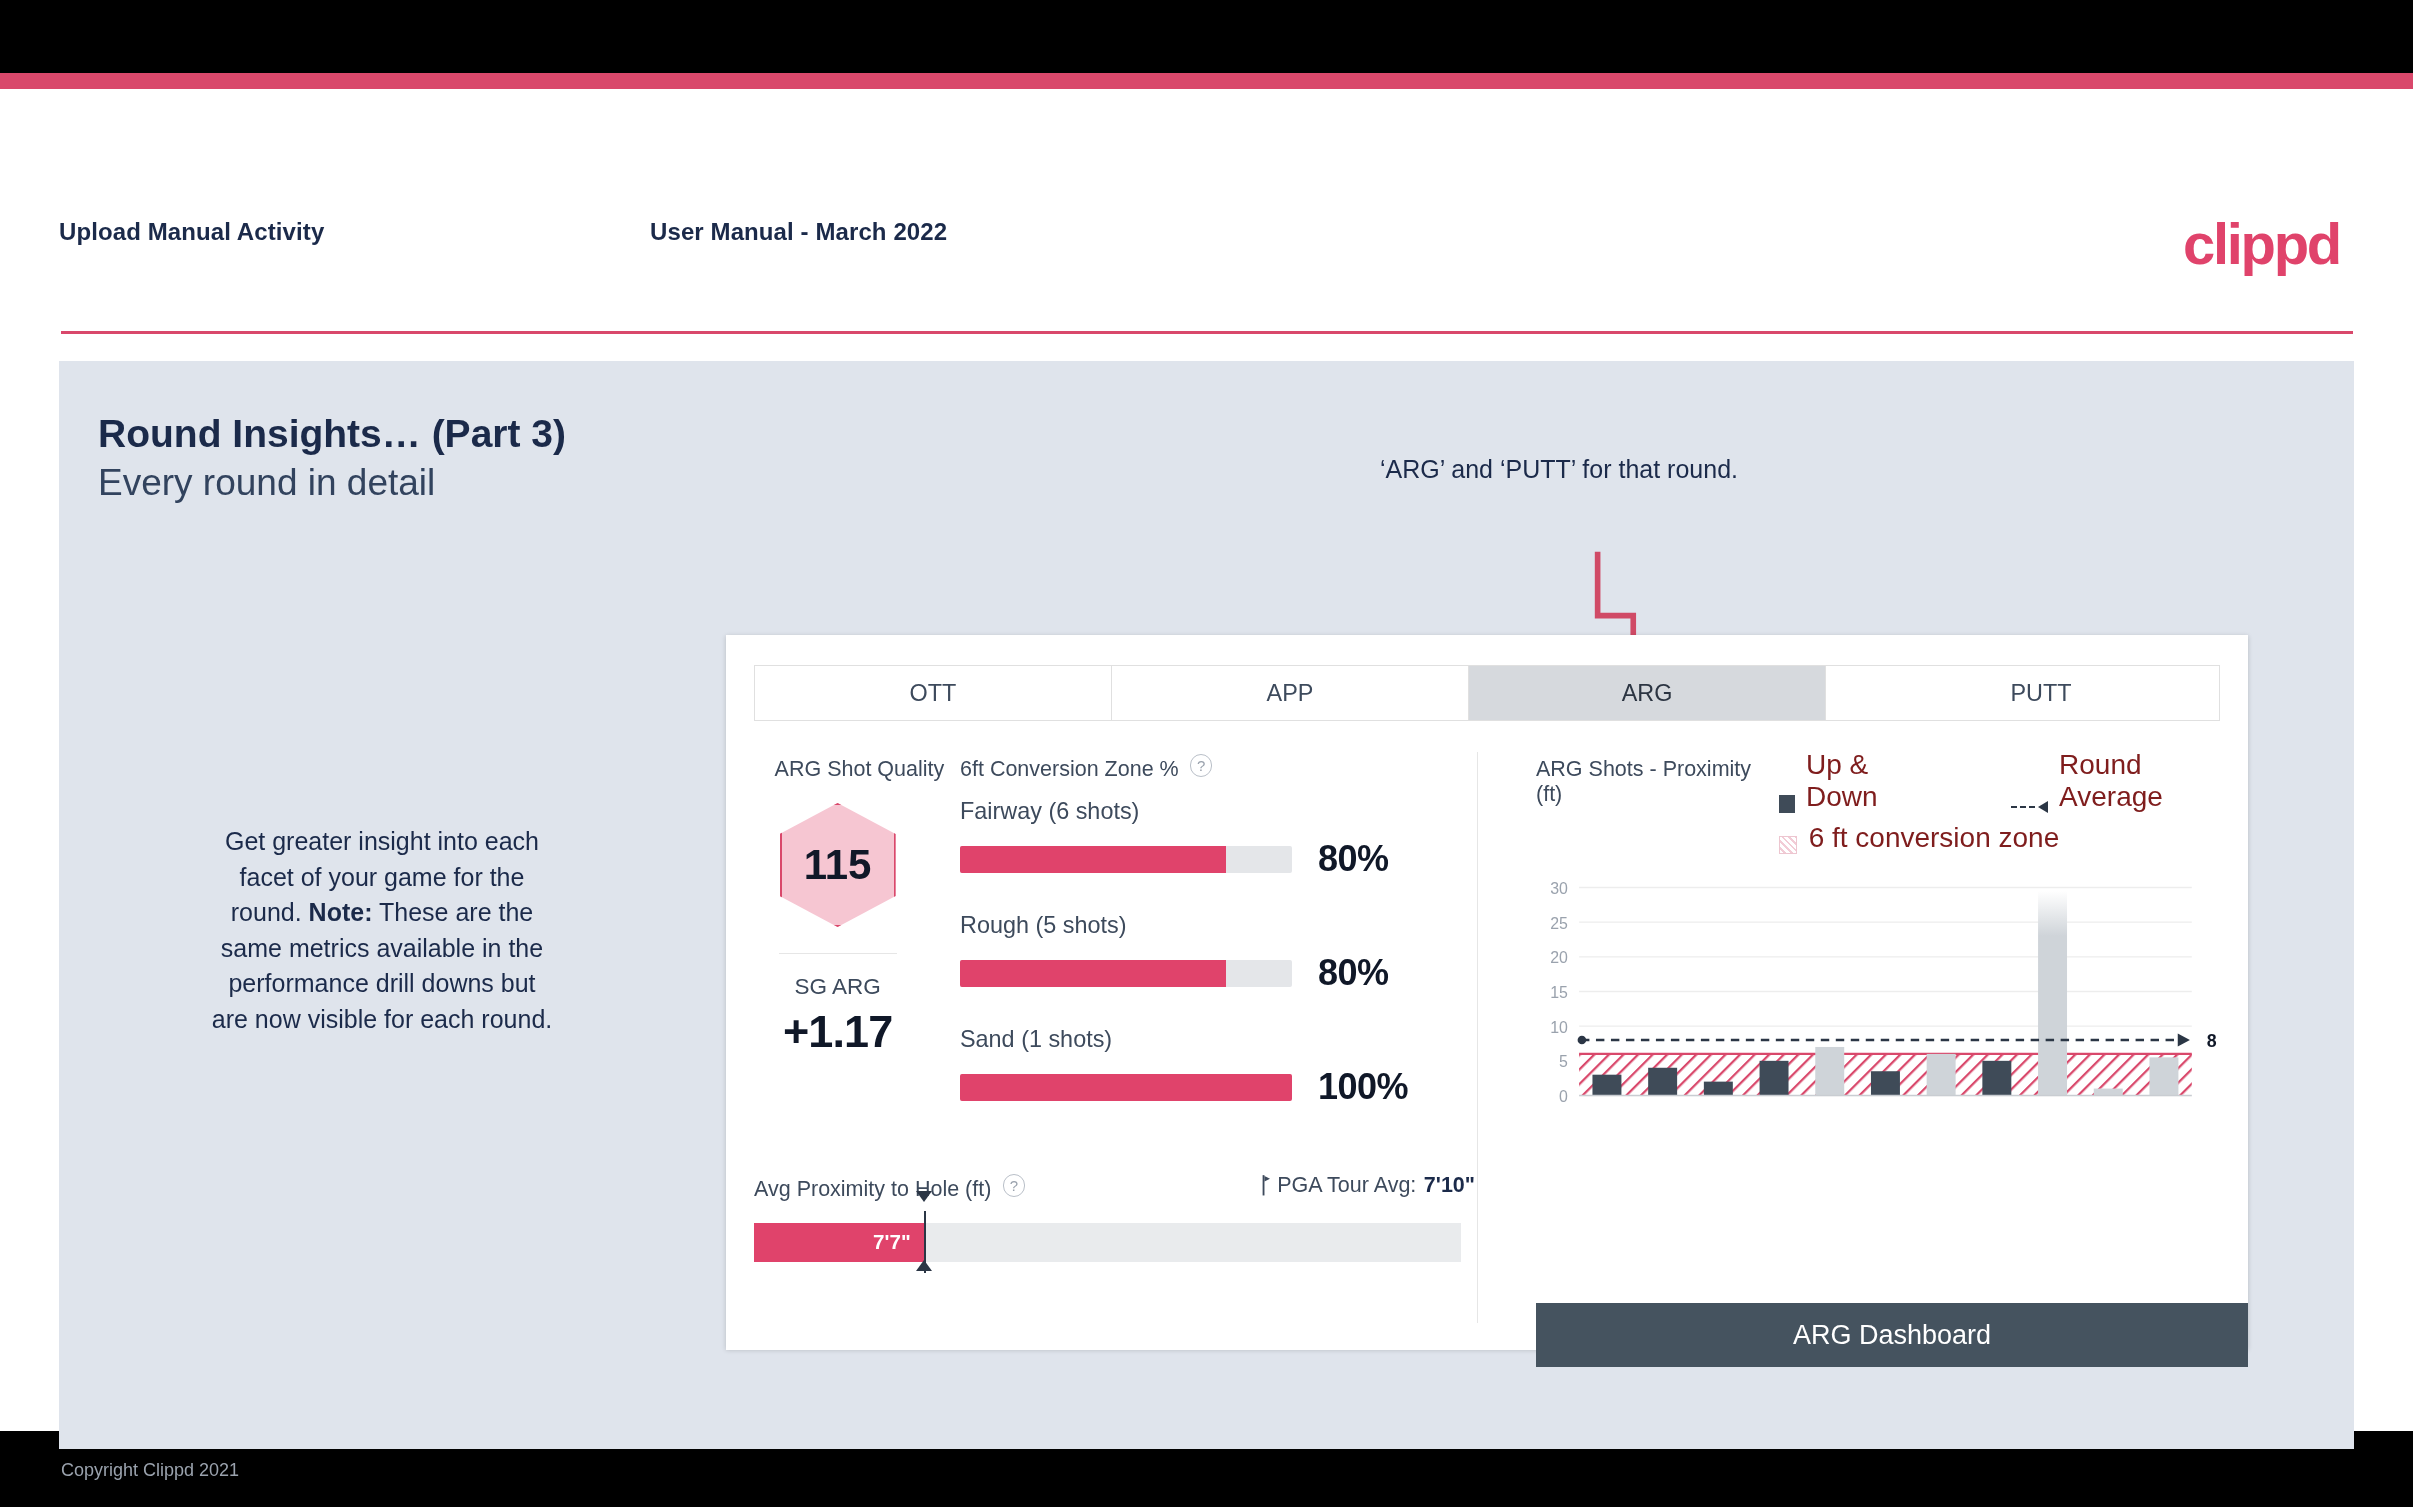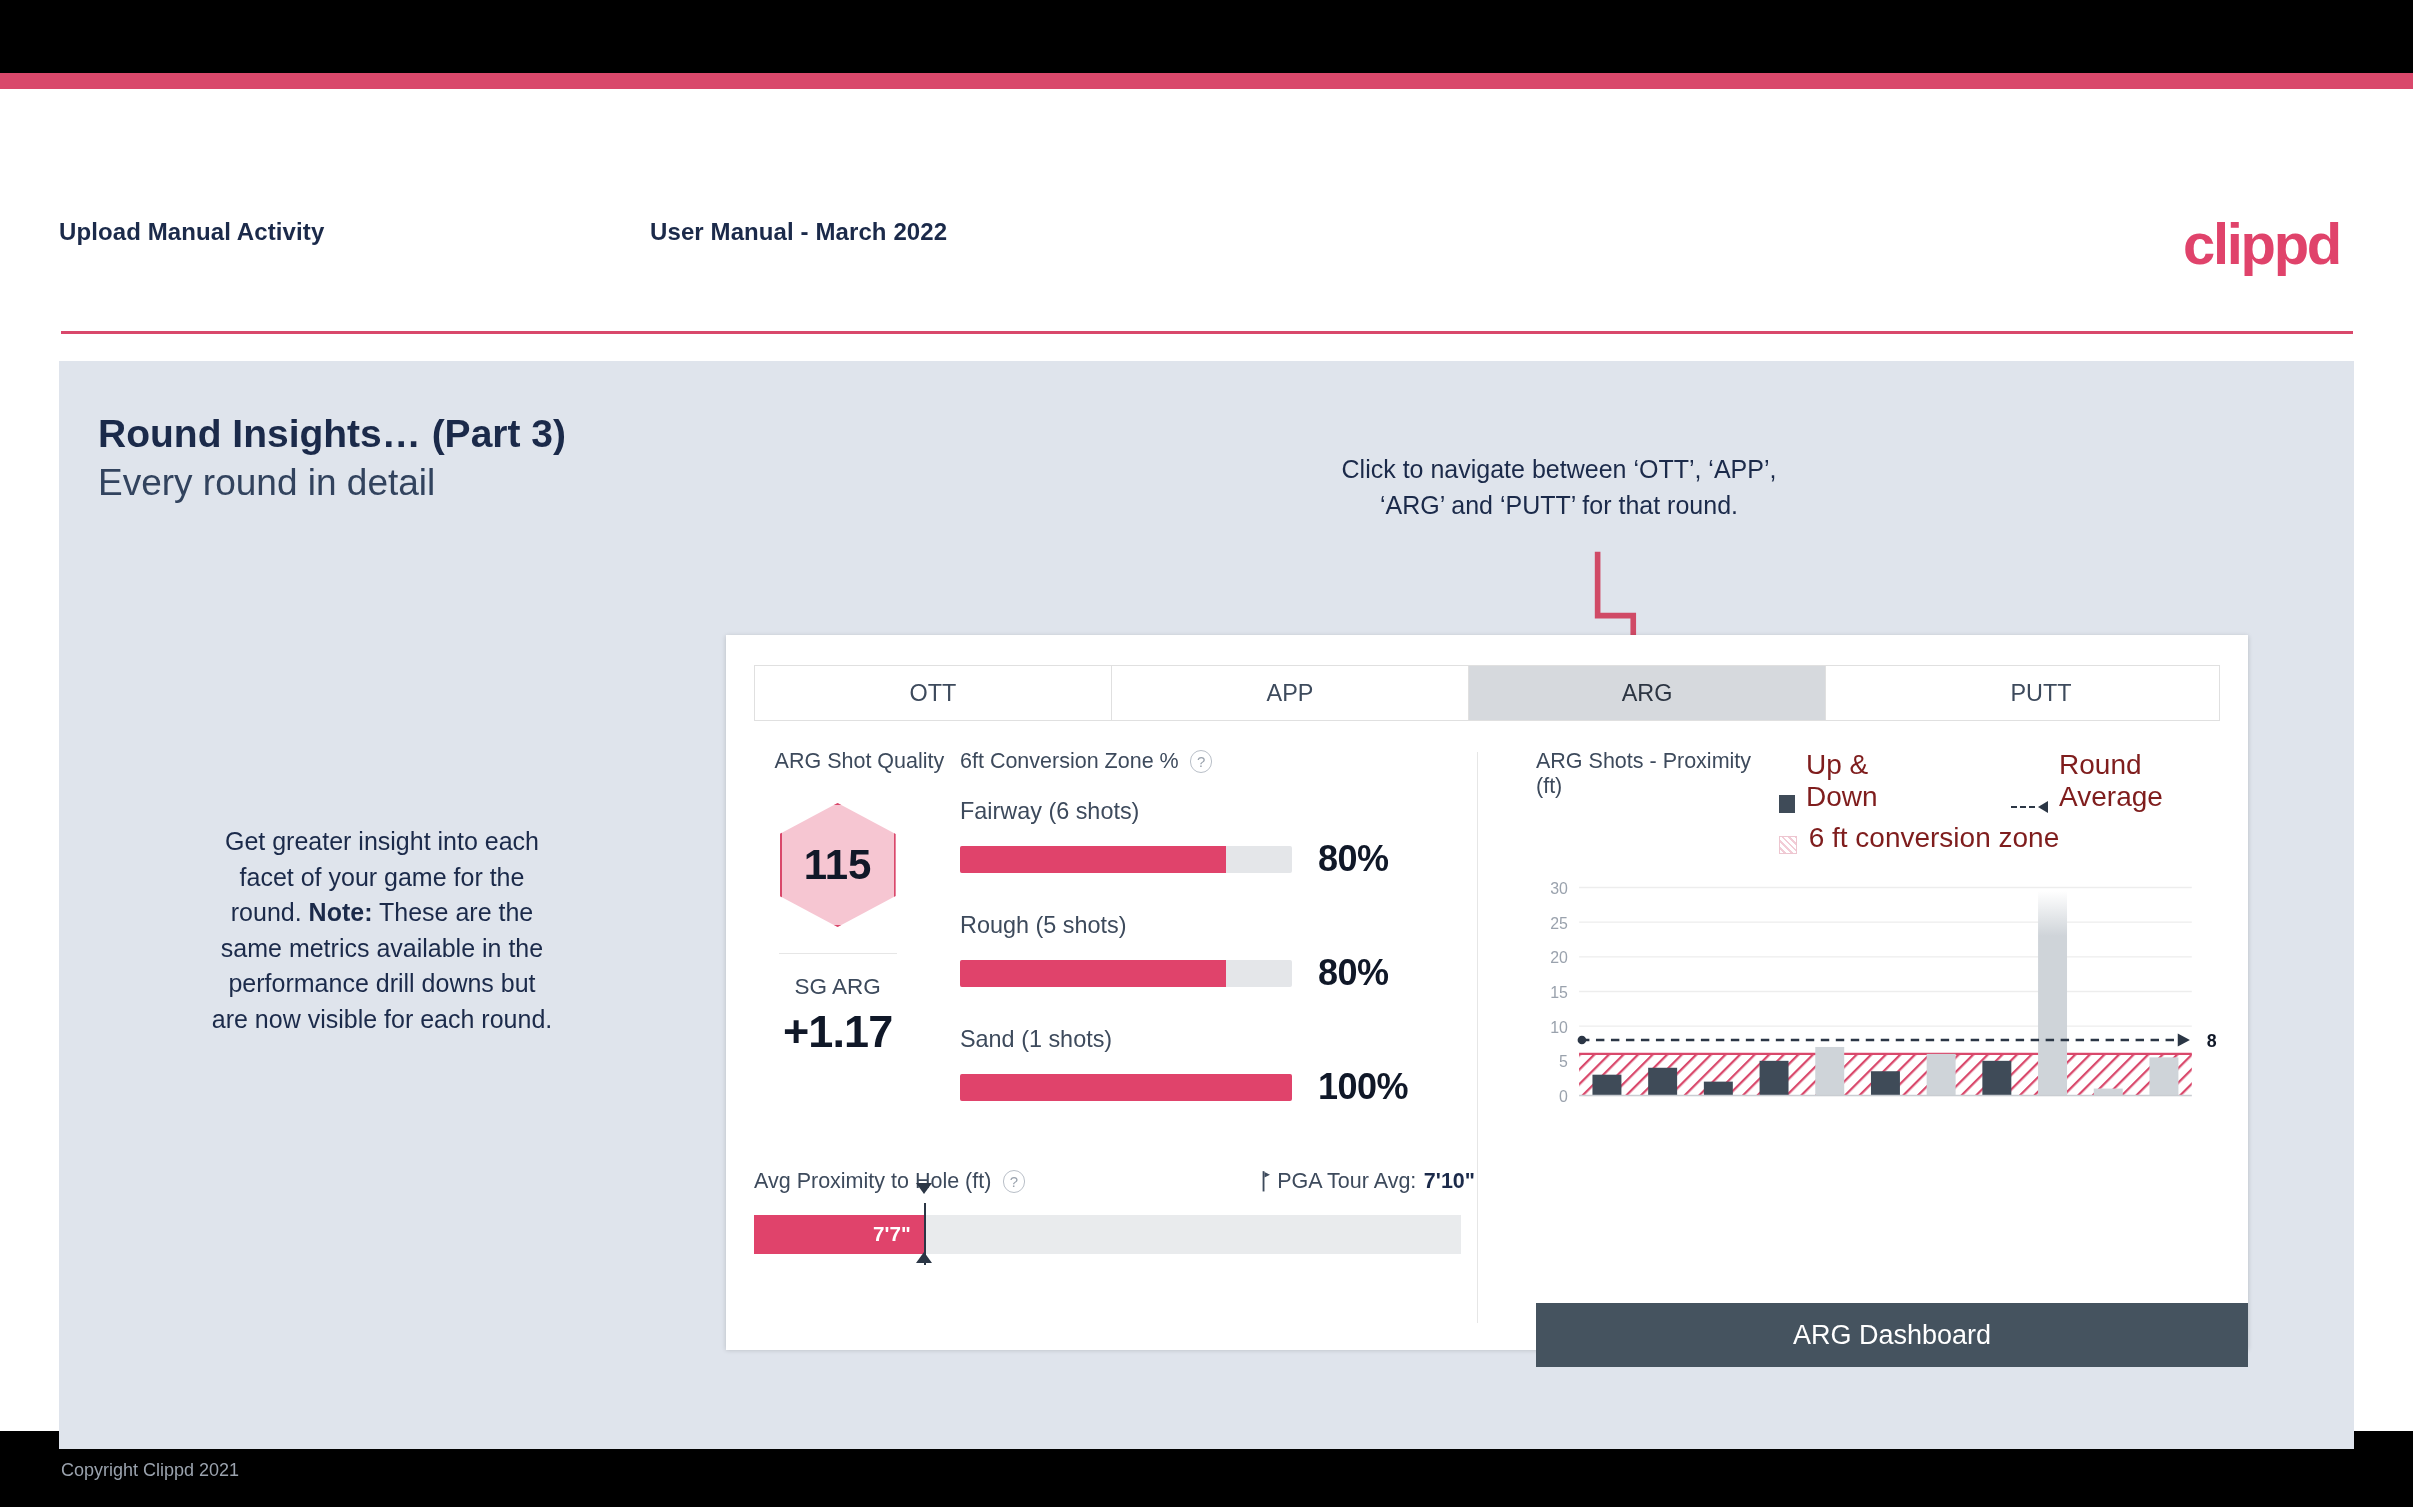--- a/index.html
+++ b/index.html
@@ -98,21 +98,21 @@
     background: #ffffff; cursor: pointer;
   }
   .tab:last-child { border-right: none; padding-left: 37px; }
   .tab.active { background: #d6d9dd; color: #2c3542; }
 
   .cols { position: absolute; left: 28px; top: 114px; width: 1466px; display: flex; }
   .colL { width: 749px; position: relative; }
   .colR { width: 716px; position: relative; padding-left: 33px; }
   .vdiv { position: absolute; left: 751px; top: 117px; width: 0.9px; height: 571px; background: #e6e6e6; }
 
-  .lbl { font-size: 21.5px; color: #3d4a5c; }
+  .lbl { font-size: 21.5px; color: #3d4a5c; margin-top: 8px; }
   .lbl-row { display: flex; align-items: center; gap: 11.2px; }
 
   .qmark {
     display: inline-flex; align-items: center; justify-content: center;
     width: 22.5px; height: 22.5px; border: 1.5px solid #b9bfc8; border-radius: 50%;
     font-size: 15px; color: #9aa2ad; line-height: 1;
   }
 
   .hexwrap { position: absolute; left: 20.6px; top: 54px; width: 126px; text-align: center; }
   .hex {
@@ -180,21 +180,20 @@
   <div class="hdr-mid">User Manual - March 2022</div>
   <div class="logo">clippd</div>
   <div class="hdr-rule"></div>
 
   <div class="panel"></div>
 
   <div class="title">Round Insights… (Part 3)</div>
   <div class="subtitle">Every round in detail</div>
 
   <div class="callout">
-    <div>Click to navigate between ‘OTT’, ‘APP’,</div>
     <div>‘ARG’ and ‘PUTT’ for that round.</div>
   </div>
 
   <svg class="arrow-svg" width="75" height="122" viewBox="0 0 80 130">
     <path d="M6,4 L6,72 L44,72 L44,108" stroke="#d04a66" stroke-width="6" fill="none"></path>
     <path d="M44,126 L33,104 L55,104 Z" fill="#d04a66"></path>
   </svg>
 
   <div class="lefttext"><span>Get greater insight into each facet of your game for the round. </span><b>Note:</b><span> These are the same metrics available in the performance drill downs but are now visible for each round.</span></div>
 

